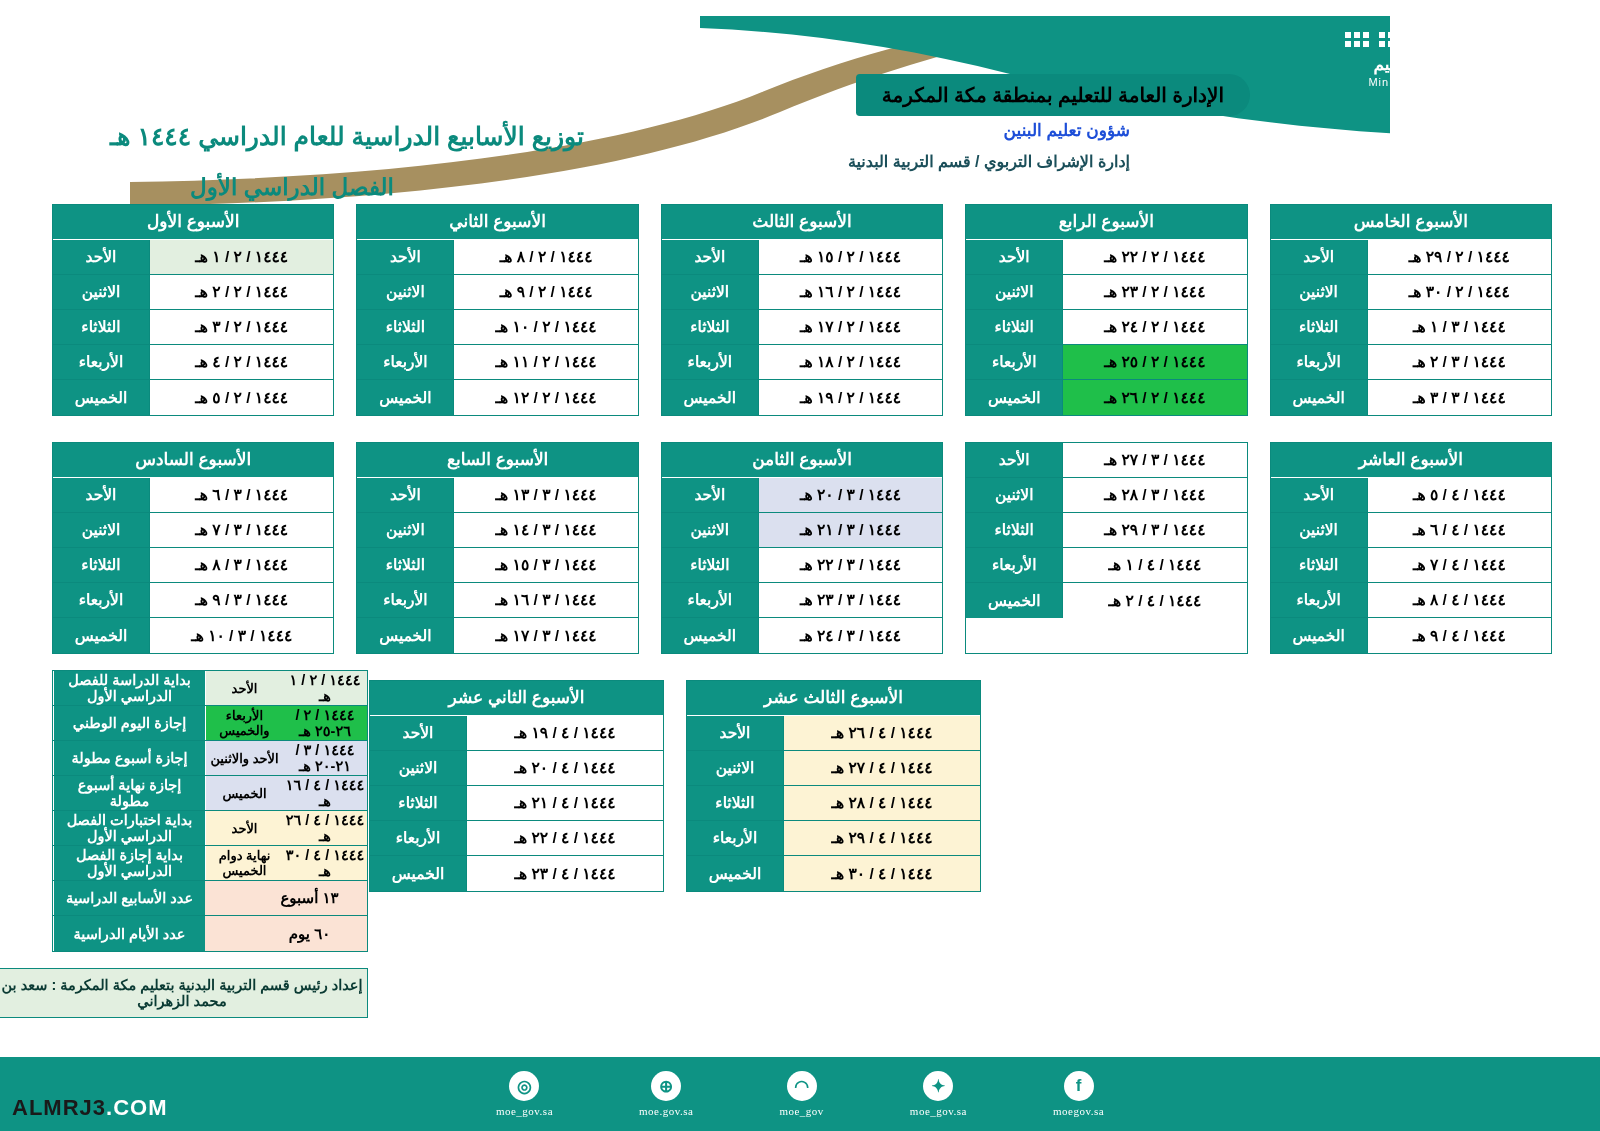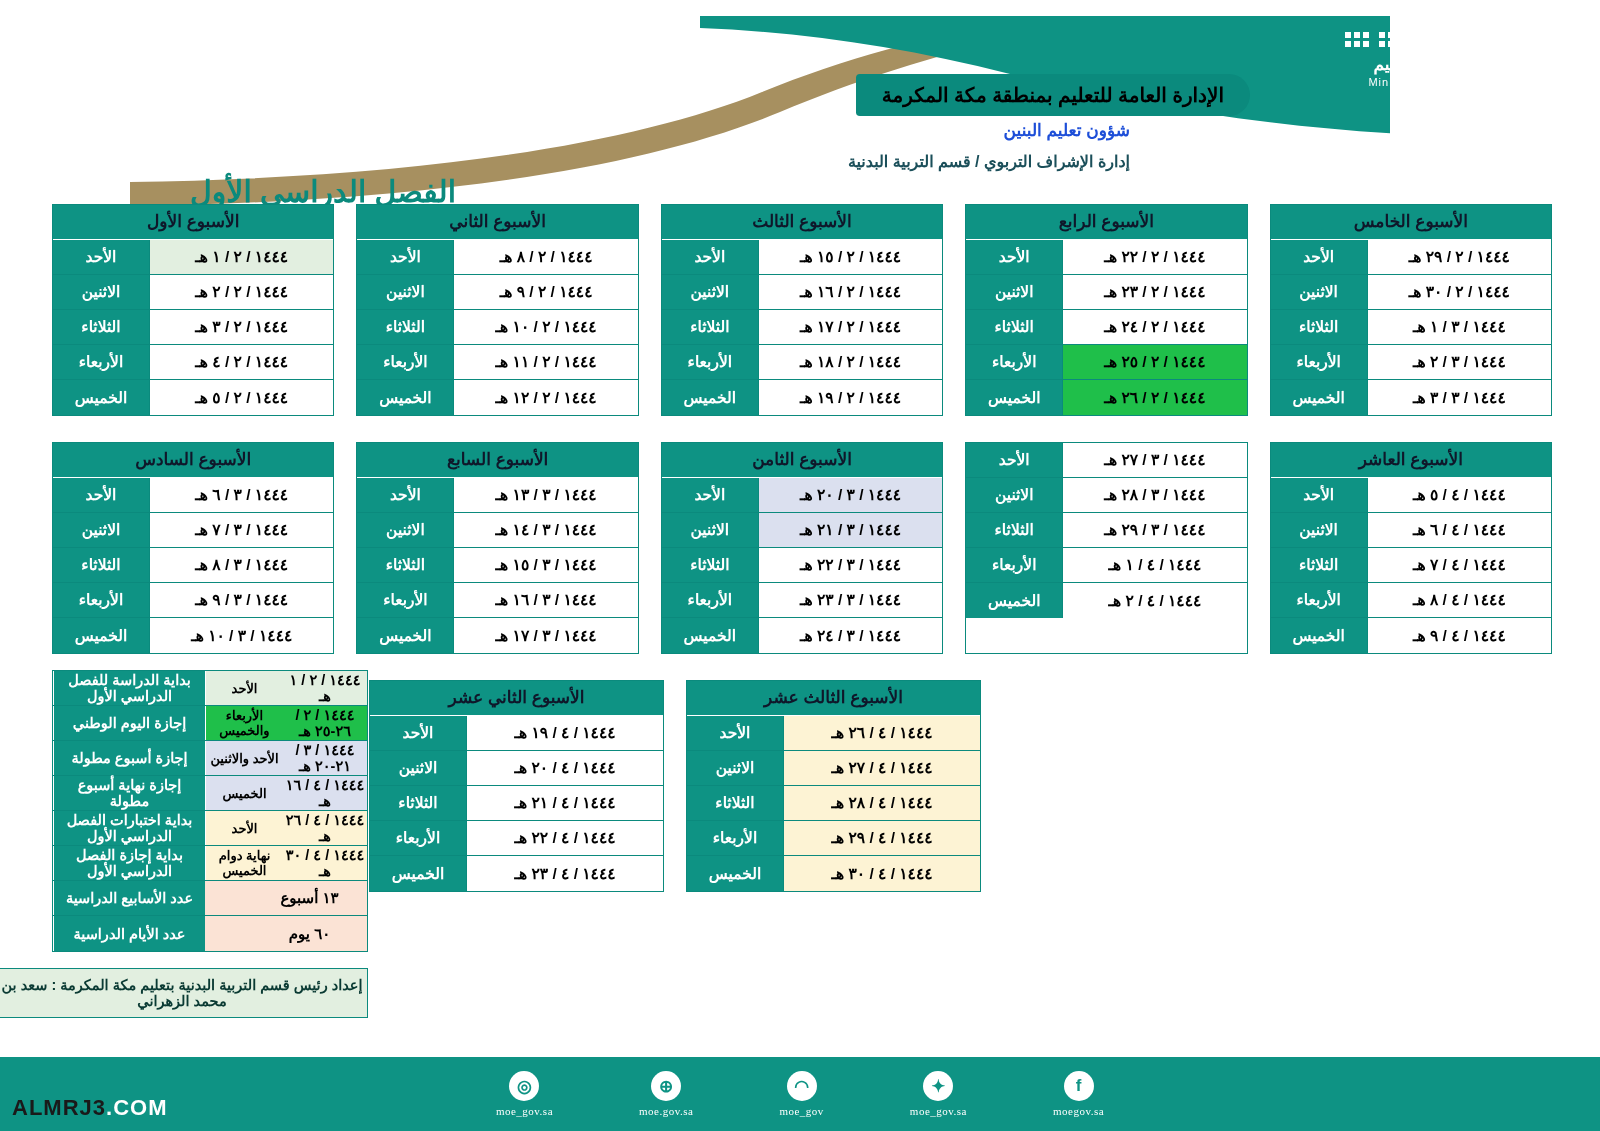--- a/index.html
+++ b/index.html
@@ -82,21 +82,21 @@
     color: #0b8a7d;
     font-size: 25px;
     font-weight: bold;
     white-space: nowrap;
   }
   .sub-title {
     position: absolute;
     top: 158px;
     left: 190px;
     color: #0b8a7d;
-    font-size: 30px;
+    font-size: 23px;
     font-weight: bold;
     white-space: nowrap;
   }
 
   
   .grid {
     position: absolute;
     top: 204px;
     left: 52px;
     width: 1500px;
@@ -108,21 +108,21 @@
     gap: 22px;
     margin-bottom: 26px;
   }
   .week {
     width: 295px;
     border: 1px solid #0b8a7d;
     background: #ffffff;
   }
   .week-head {
     background: #0e9384;
-    color: #0f172a;
+    color: #ffffff;
     text-align: center;
     font-size: 17px;
     font-weight: bold;
     padding: 6px 0 7px 0;
     border-bottom: 1px solid #ffffff;
   }
   .wrow {
     display: flex;
     flex-direction: row;
     border-bottom: 1px solid #0b8a7d;
@@ -325,20 +325,21 @@
       </g>
     </svg>
     <div class="moe-title-ar">وزارة التــعــلـيم</div>
     <div class="moe-title-en">Ministry of Education</div>
   </div>
 
   <div class="dept-banner">الإدارة العامة للتعليم بمنطقة مكة المكرمة</div>
   <div class="dept-sub1">شؤون تعليم البنين</div>
   <div class="dept-sub2">إدارة الإشراف التربوي / قسم التربية البدنية</div>
 
+  <div class="main-title">توزيع الأسابيع الدراسية للعام الدراسي ١٤٤٤ هـ</div>
   <div class="sub-title">الفصل الدراسي الأول</div>
 </div>
 
 <div class="grid" id="week-grid">
     <div class="row">
       <div class="week">
         <div class="week-head">الأسبوع الأول</div>
         <div class="wrow">
           <div class="date-cell hl-palegreen">١٤٤٤ / ٢ / ١ هـ</div>
           <div class="day-cell">الأحد</div>

